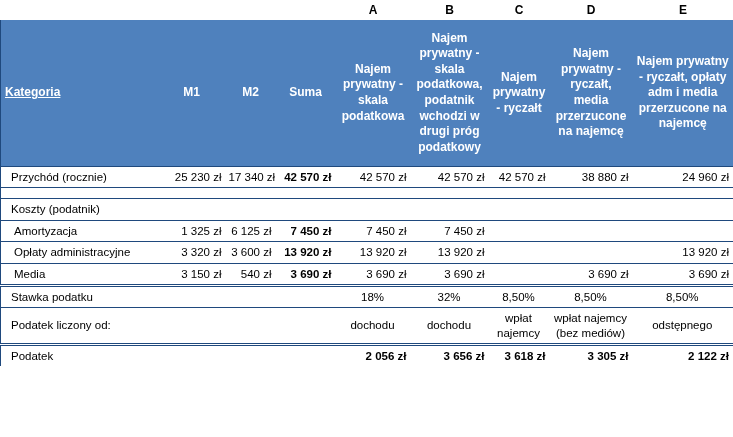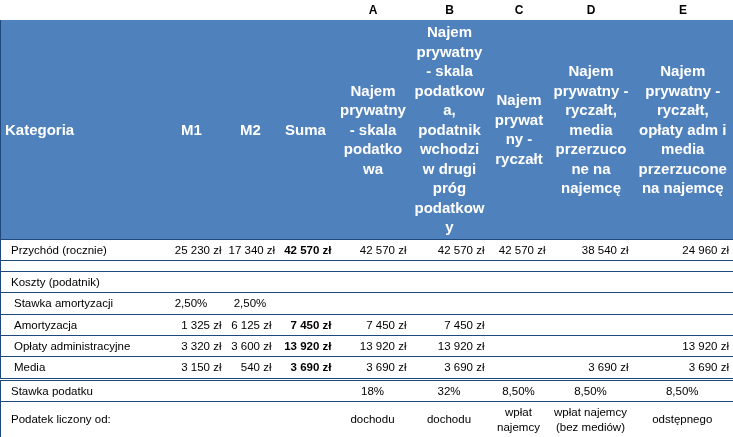--- a/index.html
+++ b/index.html
@@ -10,26 +10,26 @@
   }
   html,body{margin:0;padding:0;background:#ffffff;}
   body{font-family:"Liberation Sans",sans-serif;color:var(--txt);}
   .page{width:733px;}
   table{border-collapse:collapse;table-layout:fixed;width:733px;}
   tr.letters th{
     height:20px;font-size:12px;font-weight:bold;text-align:center;
     vertical-align:middle;background:#ffffff;padding:0;border:none;color:#000;
   }
   tr.head th{
-    background:var(--hdr);color:var(--hdrtxt);font-size:15px;font-weight:bold;
+    background:var(--hdr);color:var(--hdrtxt);font-size:12px;font-weight:bold;
     text-align:center;vertical-align:middle;height:142px;line-height:1.3;
     padding:2px 3px;word-wrap:break-word;
   }
   tr.head th.left{text-align:left;padding-left:4px;}
-  tr.head th:first-child{border-left:1px solid var(--ln);}
+  tr.head th:first-child{border-left:1px solid var(--ln);text-decoration:underline;}
   tr.head th:last-child{border-right:1px solid var(--ln);}
   tbody td{
     font-size:11.5px;padding:3px 4px 3px 3px;border-top:1px solid var(--ln);
     vertical-align:middle;white-space:nowrap;line-height:1.25;
   }
   tbody td:first-child{border-left:1px solid var(--ln);}
   tbody td:last-child{border-right:1px solid var(--ln);}
   tbody td.val{text-align:right;}
   tbody td.ctr{text-align:center;white-space:normal;}
   tbody td.b{font-weight:bold;}
@@ -81,47 +81,36 @@
     </thead>
     <tbody>
         <tr>
           <td class="lab">Przychód (rocznie)</td>
           <td class="val">25 230 zł</td>
           <td class="val">17 340 zł</td>
           <td class="val b">42 570 zł</td>
           <td class="val">42 570 zł</td>
           <td class="val">42 570 zł</td>
           <td class="val">42 570 zł</td>
-          <td class="val">38 540 zł</td>
+          <td class="val">38 880 zł</td>
           <td class="val">24 960 zł</td>
         </tr>
         <tr class="spacer">
           <td class="lab" colspan="9"></td>
         </tr>
         <tr>
           <td class="lab">Koszty (podatnik)</td>
           <td class="val"></td>
           <td class="val"></td>
           <td class="val"></td>
           <td class="val"></td>
           <td class="val"></td>
           <td class="val"></td>
           <td class="val"></td>
           <td class="val"></td>
-        </tr>
-        <tr>
-          <td class="lab ind">Stawka amortyzacji</td>
-          <td class="val ctr">2,50%</td>
-          <td class="val ctr">2,50%</td>
-          <td class="val ctr"></td>
-          <td class="val ctr"></td>
-          <td class="val ctr"></td>
-          <td class="val ctr"></td>
-          <td class="val ctr"></td>
-          <td class="val ctr"></td>
         </tr>
         <tr>
           <td class="lab ind">Amortyzacja</td>
           <td class="val">1 325 zł</td>
           <td class="val">6 125 zł</td>
           <td class="val b">7 450 zł</td>
           <td class="val">7 450 zł</td>
           <td class="val">7 450 zł</td>
           <td class="val"></td>
           <td class="val"></td>

